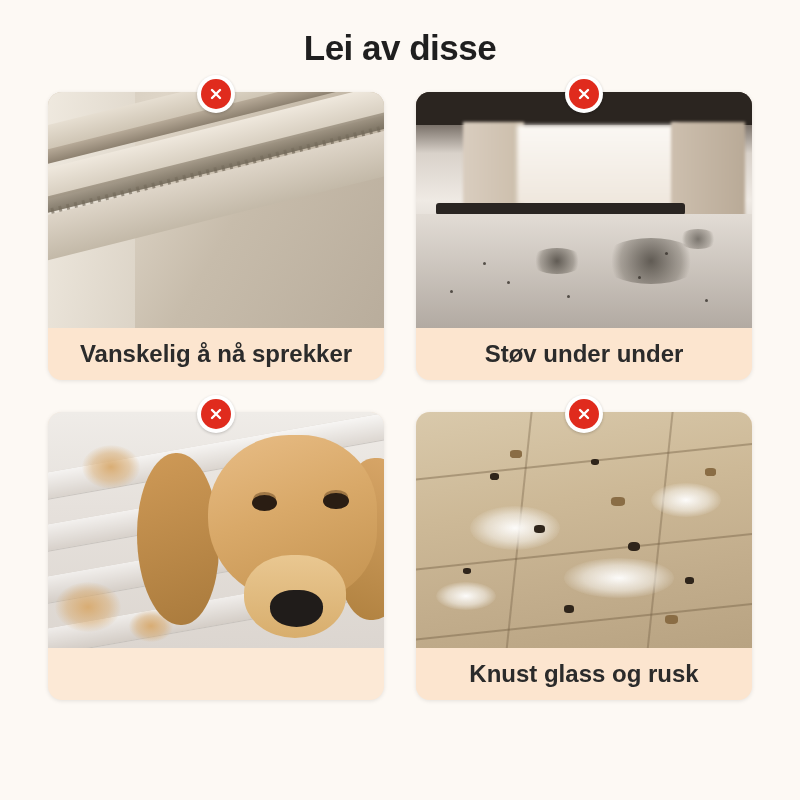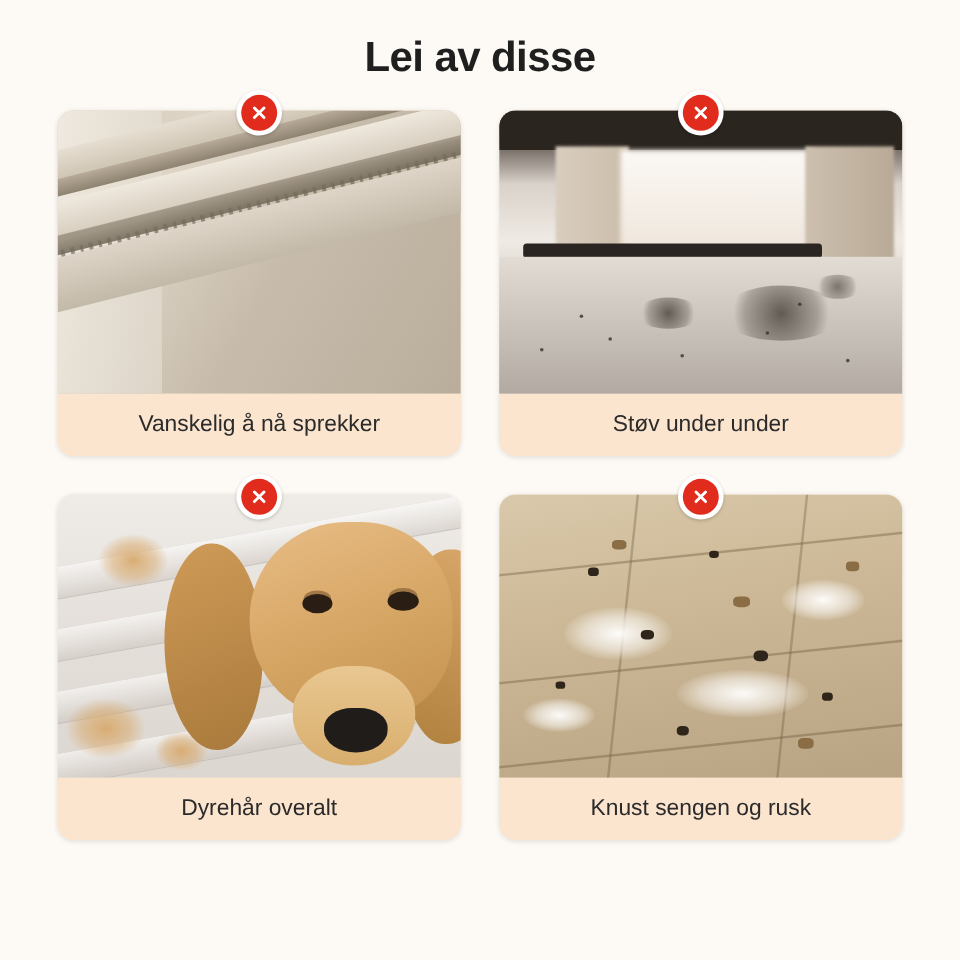--- a/index.html
+++ b/index.html
@@ -62,25 +62,26 @@
     position: relative;
     height: 236px;
     overflow: hidden;
   }
   .caption {
     height: 52px;
     background: #fce5cf;
     display: flex;
     align-items: center;
     justify-content: center;
-    font-size: 19px;
+    font-size: 24px;
     color: #2b2b2b;
     text-align: center;
     padding: 0 24px;
     box-sizing: border-box;
+    font-weight: bold;
   }
   .badge {
     position: absolute;
     top: -17px;
     left: 50%;
     transform: translateX(-50%);
     width: 38px;
     height: 38px;
     border-radius: 50%;
     background: #ffffff;
@@ -322,21 +323,20 @@
           <div class="dog">
             <div class="earL"></div>
             <div class="earR"></div>
             <div class="head"></div>
             <div class="muzzle"></div>
             <div class="eye eyeL"></div>
             <div class="eye eyeR"></div>
             <div class="nose"></div>
           </div>
         </div>
-        <div class="caption">Dyrehår overalt</div>
       </div>
       <div class="badge">
         <span class="disc">
           <svg width="16" height="16" viewBox="0 0 16 16" aria-hidden="true">
             <path d="M4 4 L12 12 M12 4 L4 12" stroke="#ffffff" stroke-width="2.4" stroke-linecap="round"></path>
           </svg>
         </span>
       </div>
     </div>
 
@@ -357,21 +357,21 @@
           <div class="crumb" style="left:52%; top:20%; width:8px; height:6px;"></div>
           <div class="crumb" style="left:63%; top:55%; width:12px; height:9px;"></div>
           <div class="crumb" style="left:80%; top:70%; width:9px; height:7px;"></div>
           <div class="crumb" style="left:14%; top:66%; width:8px; height:6px;"></div>
           <div class="crumb" style="left:44%; top:82%; width:10px; height:8px;"></div>
           <div class="chip" style="left:28%; top:16%; width:12px; height:8px;"></div>
           <div class="chip" style="left:58%; top:36%; width:14px; height:9px;"></div>
           <div class="chip" style="left:86%; top:24%; width:11px; height:8px;"></div>
           <div class="chip" style="left:74%; top:86%; width:13px; height:9px;"></div>
         </div>
-        <div class="caption">Knust sengen og rusk</div>
+        <div class="caption">Knust glass og rusk</div>
       </div>
       <div class="badge">
         <span class="disc">
           <svg width="16" height="16" viewBox="0 0 16 16" aria-hidden="true">
             <path d="M4 4 L12 12 M12 4 L4 12" stroke="#ffffff" stroke-width="2.4" stroke-linecap="round"></path>
           </svg>
         </span>
       </div>
     </div>
 

